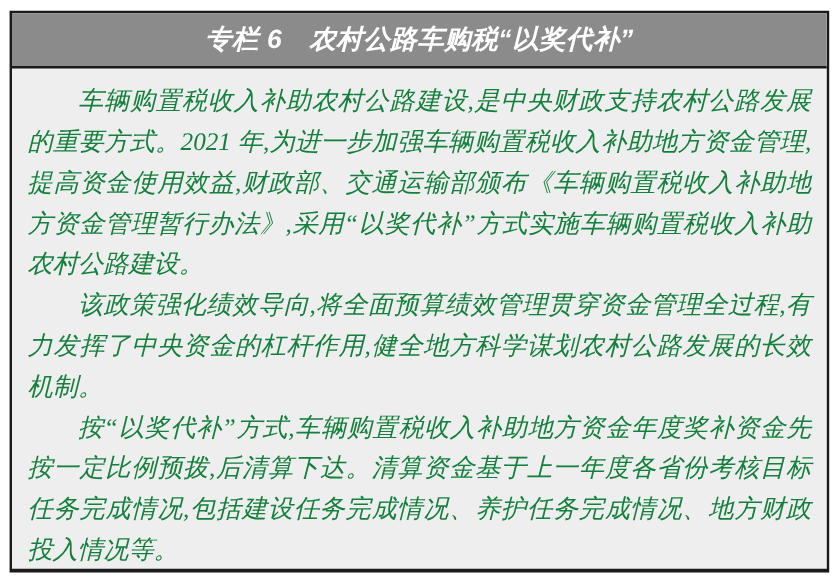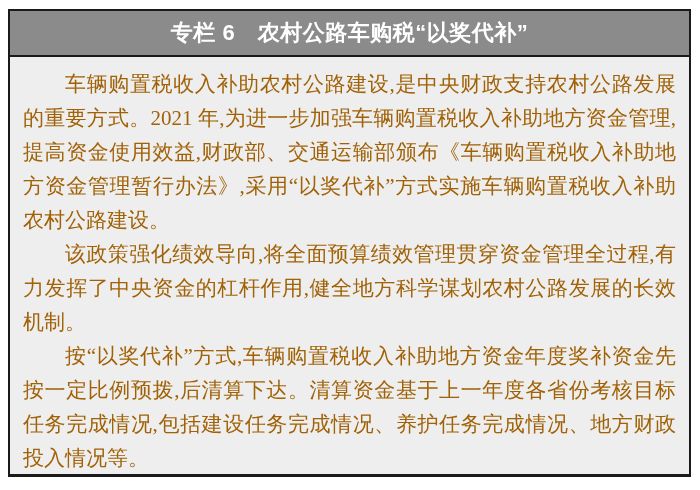--- a/index.html
+++ b/index.html
@@ -9,20 +9,21 @@
     height: 490px;
     background: #ffffff;
     font-family: "Liberation Serif", "DejaVu Serif", serif;
   }
   .page {
     position: relative;
     width: 700px;
     height: 490px;
     background: #ffffff;
     overflow: hidden;
+    font-style: italic;
   }
   .panel {
     position: absolute;
     left: 8px;
     top: 9px;
     width: 683px;
     height: 468px;
     box-sizing: border-box;
     border: 2px solid #1a1a1a;
     border-bottom-width: 3px;
@@ -45,21 +46,21 @@
     font-weight: bold;
     letter-spacing: 0.5px;
     font-family: "Liberation Sans", "DejaVu Sans", sans-serif;
     white-space: nowrap;
   }
   .panel-body {
     box-sizing: border-box;
     padding: 10px 13px 0 13px;
     font-size: 21px;
     line-height: 34px;
-    color: #a16207;
+    color: #15803d;
     text-align: justify;
   }
   .panel-body p {
     margin: 0;
     text-indent: 2em;
   }
 </style>
 </head>
 <body>
 

